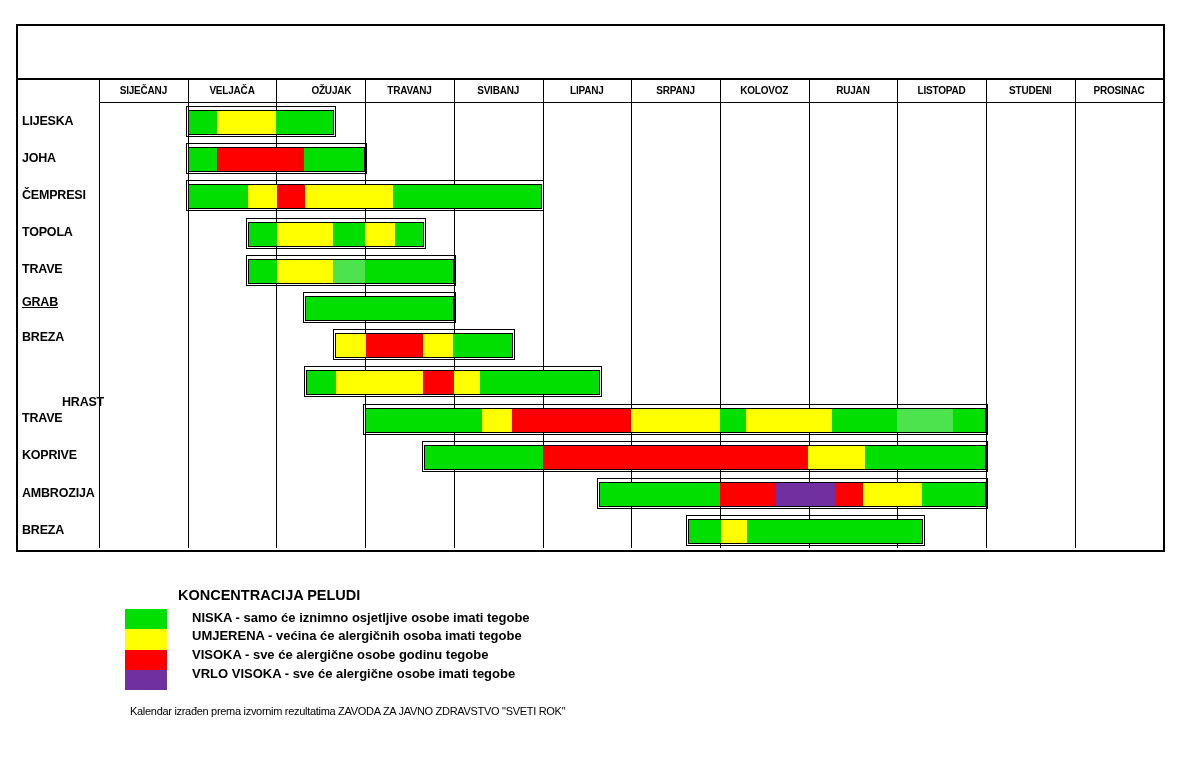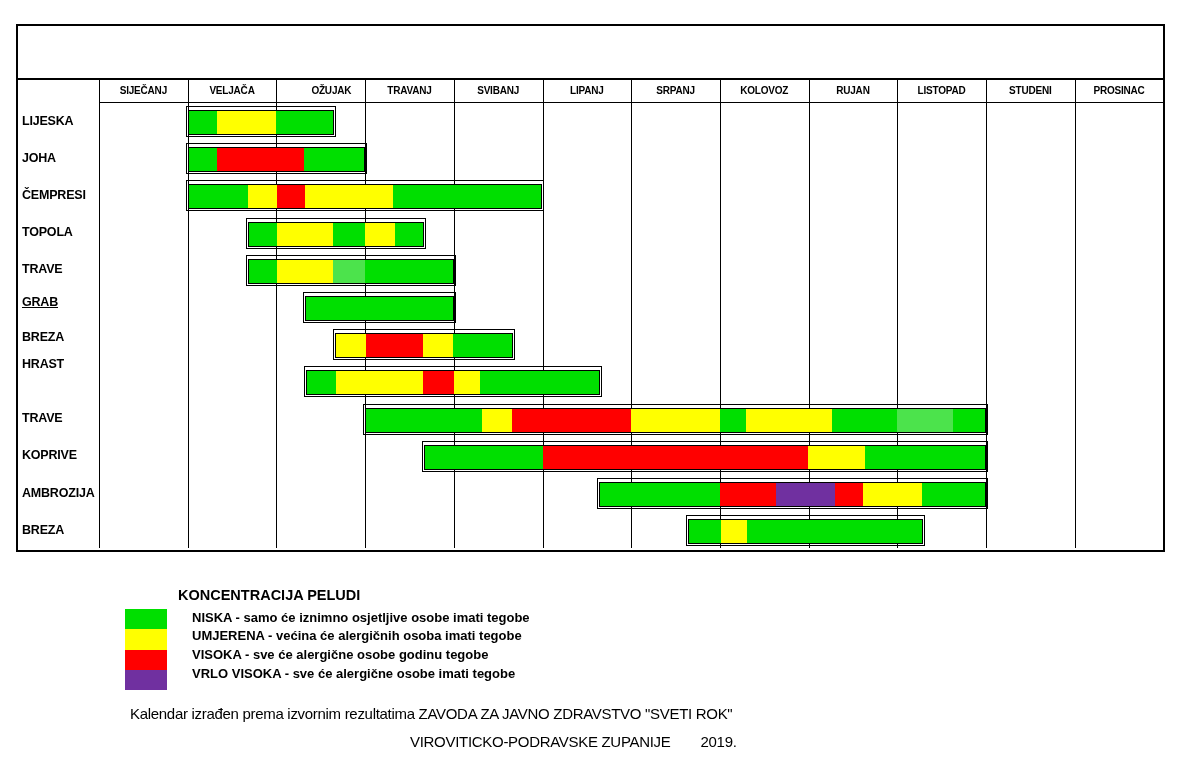--- a/index.html
+++ b/index.html
@@ -45,21 +45,21 @@
   .gridline{z-index:1;}
   #legend-title{
     left:178px;top:587px;
     font-size:14.5px;font-weight:bold;color:#000;
   }
   .legend-swatch{left:125px;width:42px;z-index:1;}
   .legend-text{
     left:192px;font-size:13px;font-weight:bold;color:#000;white-space:nowrap;
   }
   #footer-line1{
-    left:130px;top:705px;font-size:15px;color:#000;letter-spacing:-0.3px;white-space:nowrap;
+    left:130px;top:705px;font-size:11px;color:#000;letter-spacing:-0.3px;white-space:nowrap;
   }
   #footer-line2{
     left:410px;top:733px;font-size:15px;color:#000;letter-spacing:-0.3px;white-space:nowrap;
   }
   #footer-year{margin-left:30px;}
 </style>
 </head>
 <body>
 
 <div id="canvas">
@@ -137,21 +137,21 @@
         <div class="bar-segment" style="width: 100%; background: rgb(0, 223, 0);"></div>
       </div>
       <div class="abs species-label" style="top: 318px; height: 37.2px;">BREZA</div>
       <div class="abs bar-outer" style="left: 332.9px; top: 329.2px; width: 182.3px; height: 31px;"></div>
       <div class="abs pollen-bar" style="left: 334.9px; top: 333.2px; width: 178.3px; height: 25px;">
         <div class="bar-segment" style="width: 16.915%; background: rgb(255, 255, 0);"></div>
         <div class="bar-segment" style="width: 32.338%; background: rgb(255, 0, 0);"></div>
         <div class="bar-segment" style="width: 17.413%; background: rgb(255, 255, 0);"></div>
         <div class="bar-segment" style="width: 33.333%; background: rgb(0, 223, 0);"></div>
       </div>
-      <div class="abs species-label" style="top: 345px; height: 37.2px;">HRAST</div>
+      <div class="abs species-label" style="top: 383px; height: 37.2px; margin-left: 40px;">HRAST</div>
       <div class="abs bar-outer" style="left: 303.7px; top: 366.4px; width: 298.5px; height: 31px;"></div>
       <div class="abs pollen-bar" style="left: 305.7px; top: 370.4px; width: 294.5px; height: 25px;">
         <div class="bar-segment" style="width: 9.94%; background: rgb(0, 223, 0);"></div>
         <div class="bar-segment" style="width: 29.819%; background: rgb(255, 255, 0);"></div>
         <div class="bar-segment" style="width: 10.542%; background: rgb(255, 0, 0);"></div>
         <div class="bar-segment" style="width: 9.036%; background: rgb(255, 255, 0);"></div>
         <div class="bar-segment" style="width: 40.663%; background: rgb(0, 223, 0);"></div>
       </div>
       <div class="abs species-label" style="top: 399.6px; height: 37.2px;">TRAVE</div>
       <div class="abs bar-outer" style="left: 363.1px; top: 403.6px; width: 624.9px; height: 31px;"></div>
@@ -197,16 +197,13 @@
       <div class="abs legend-swatch" style="top: 609px; height: 20.25px; background: rgb(0, 223, 0);"></div>
       <div class="abs legend-text" style="top: 609.5px;">NISKA - samo će iznimno osjetljive osobe imati tegobe</div>
       <div class="abs legend-swatch" style="top: 629.25px; height: 20.25px; background: rgb(255, 255, 0);"></div>
       <div class="abs legend-text" style="top: 628.2px;">UMJERENA - većina će alergičnih osoba imati tegobe</div>
       <div class="abs legend-swatch" style="top: 649.5px; height: 20.25px; background: rgb(255, 0, 0);"></div>
       <div class="abs legend-text" style="top: 646.9px;">VISOKA - sve će alergične osobe godinu tegobe</div>
       <div class="abs legend-swatch" style="top: 669.75px; height: 20.25px; background: rgb(112, 48, 160);"></div>
       <div class="abs legend-text" style="top: 665.6px;">VRLO VISOKA - sve će alergične osobe imati tegobe</div>
     </div>
   <div id="footer-line1" class="abs">Kalendar izrađen prema izvornim rezultatima ZAVODA ZA JAVNO ZDRAVSTVO "SVETI ROK"</div>
-  <div id="footer-line2" class="abs">
-    <span>VIROVITICKO-PODRAVSKE ZUPANIJE</span><span id="footer-year">2019.</span>
-  </div>
 </div>
 
 </body></html>

